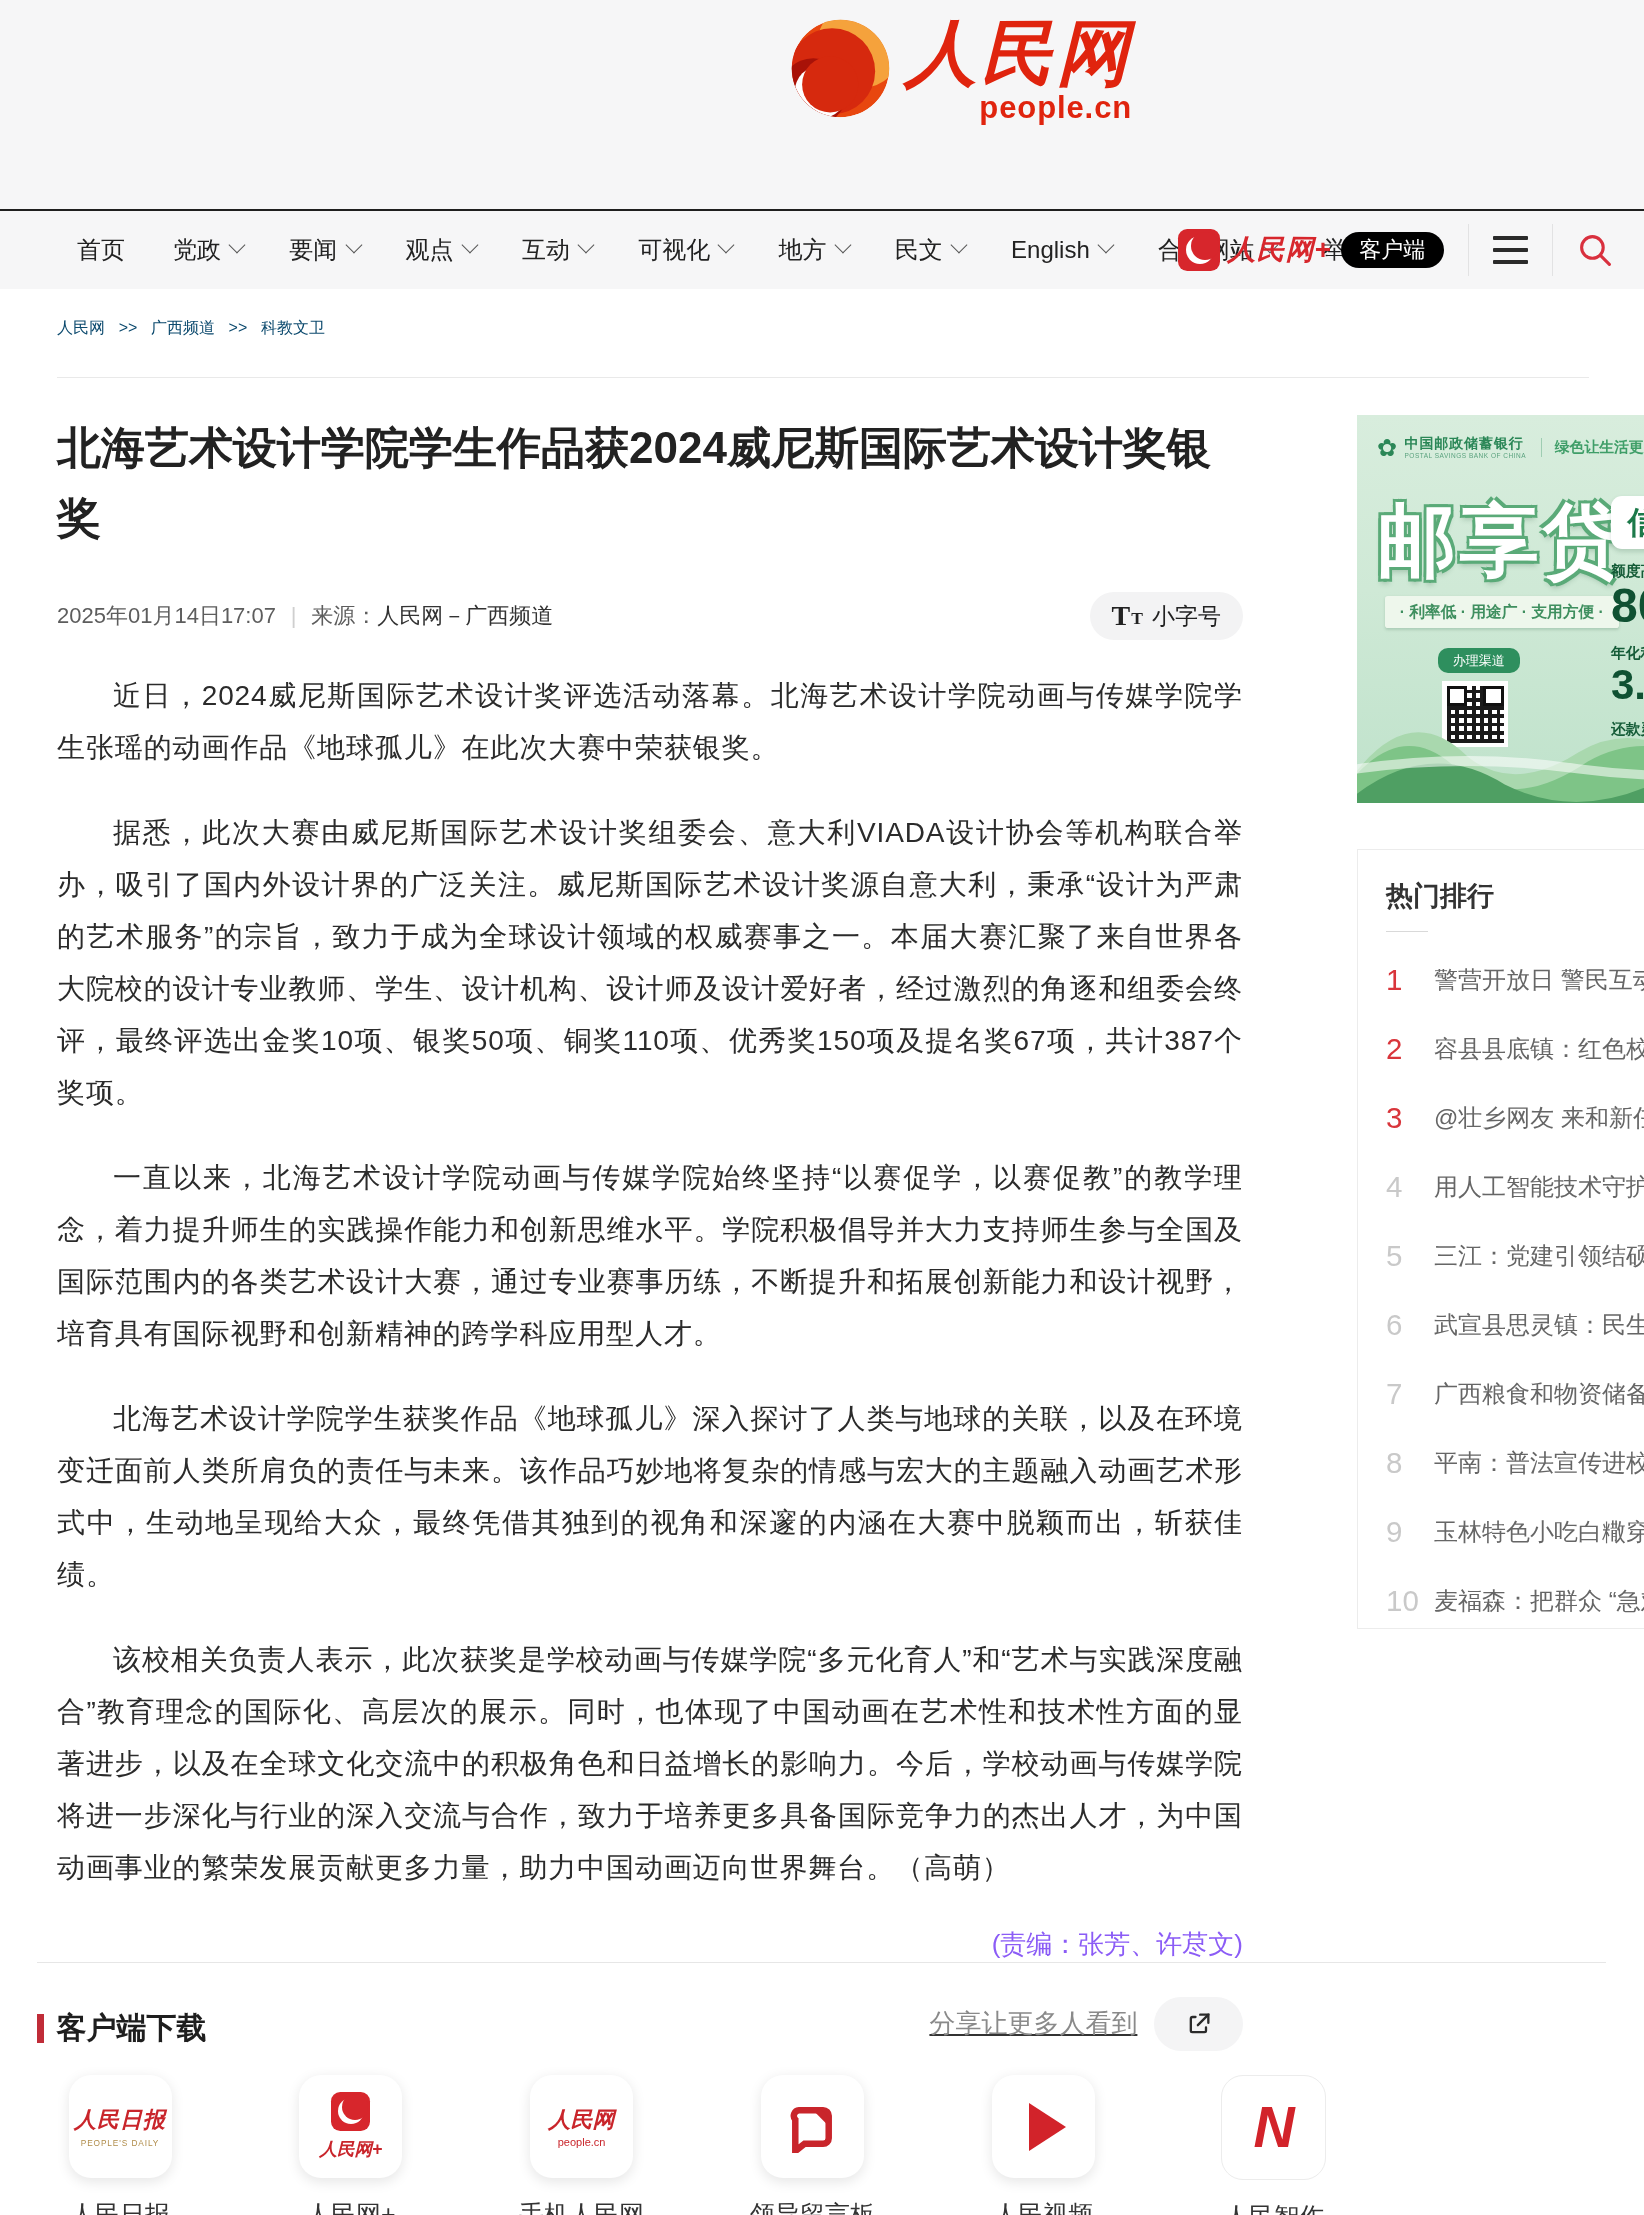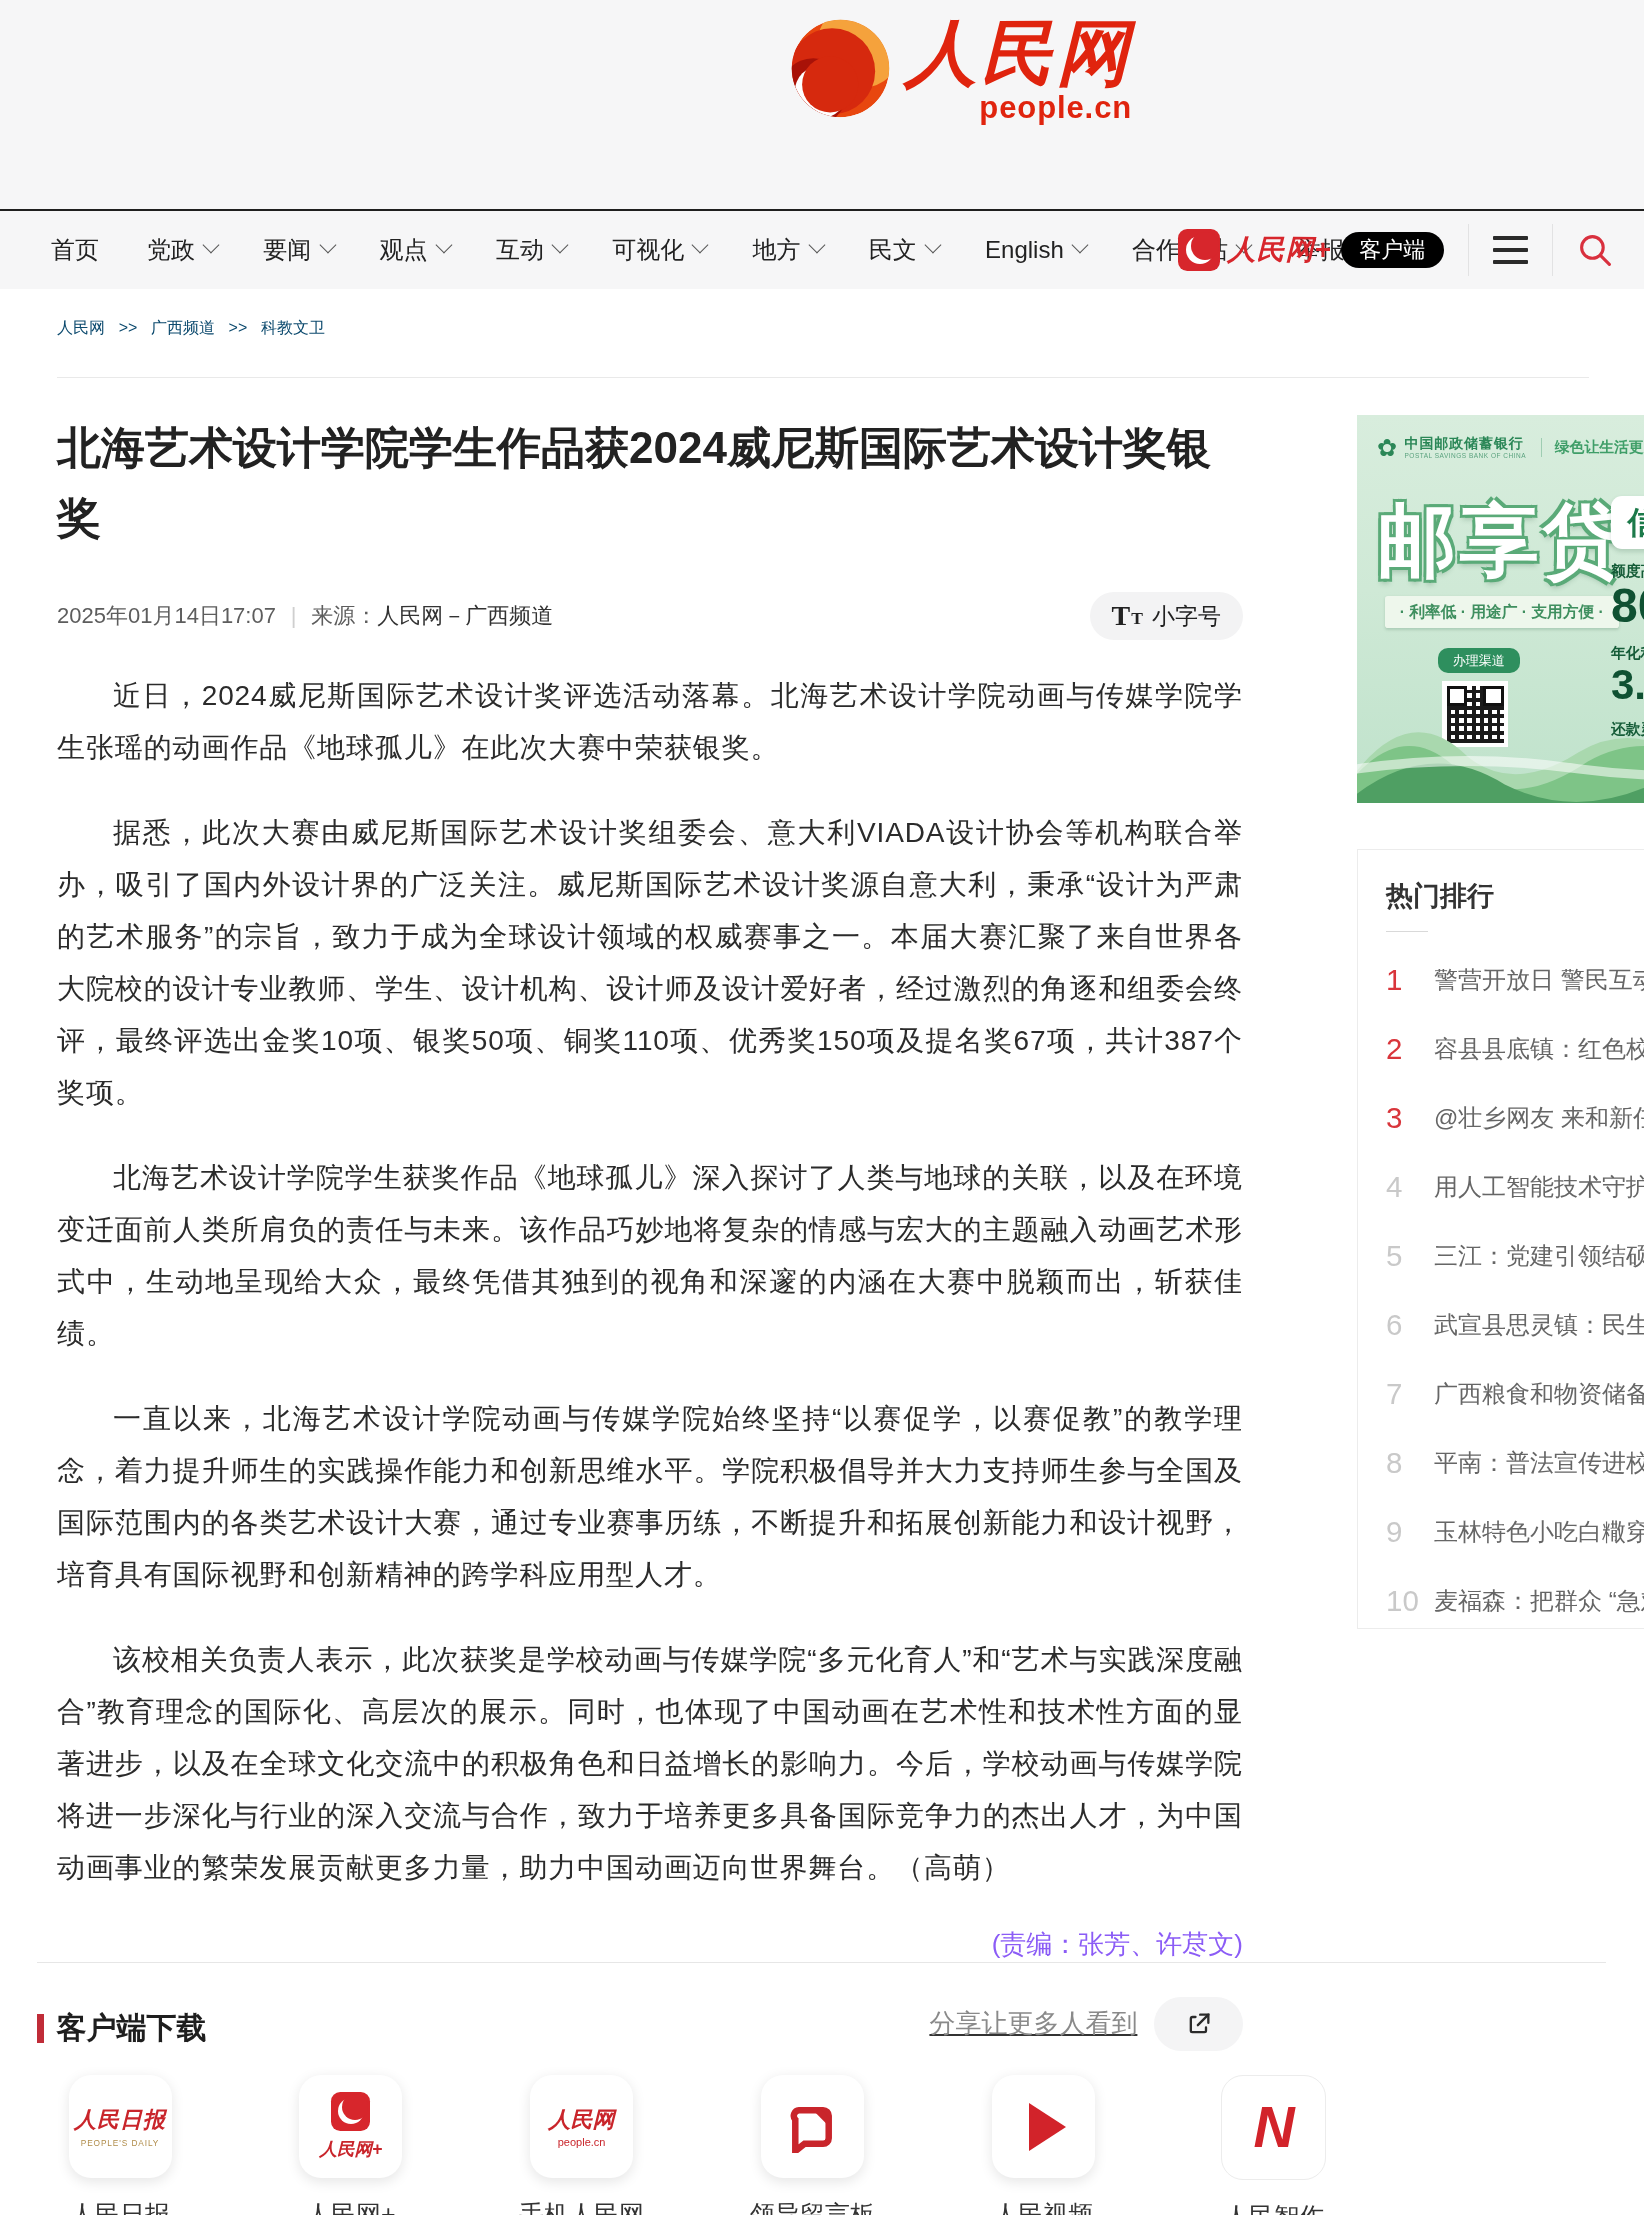--- a/index.html
+++ b/index.html
@@ -10,21 +10,21 @@
     color:#333;
   }
   
   .top-band{position:absolute;left:0;top:0;width:1645px;height:209px;background:#f6f6f7;border-bottom:2.8px solid #1f1f1f;}
   .logo{position:absolute;left:789px;top:16.6px;display:flex;align-items:flex-start;cursor:pointer;}
   .logo-cn{font-size:72px;font-weight:bold;color:#e0240e;line-height:1;letter-spacing:3.7px;font-style:italic;}
   .logo-txt{display:flex;flex-direction:column;align-items:flex-end;margin-left:13px;}
   .logo-en{font-size:31px;font-weight:bold;color:#e0240e;letter-spacing:0.9px;margin-top:1.8px;}
   
   .nav{position:absolute;left:0;top:211px;width:1645px;height:78px;background:#f6f6f7;display:flex;align-items:center;}
-  .nav-items{display:flex;align-items:center;gap:48px;padding-left:51px;}
+  .nav-items{display:flex;align-items:center;gap:48px;padding-left:77px;}
   .nav-item{display:flex;align-items:center;font-size:24px;color:#222;cursor:pointer;white-space:nowrap;}
   .chev{width:11px;height:11px;border-right:1.8px solid #555;border-bottom:1.8px solid #555;transform:rotate(45deg) translateY(-2.8px);margin-left:8.3px;margin-top:-5.5px;}
   .nav-right{position:absolute;right:18.5px;top:0;height:78px;display:flex;align-items:center;}
   .app-badge{display:flex;align-items:center;cursor:pointer;}
   .badge-ico{width:42px;height:42px;border-radius:9.2px;background:#d7262c;position:relative;overflow:hidden;}
   .badge-ico::before{content:"";position:absolute;left:7.4px;top:6.5px;width:28px;height:28px;border-radius:50%;background:#fff;}
   .badge-ico::after{content:"";position:absolute;left:13px;top:2.8px;width:28px;height:28px;border-radius:50%;background:#d7262c;}
   .badge-cn{font-size:28px;font-weight:bold;font-style:italic;color:#d7262c;margin:0 9.2px 0 7.4px;letter-spacing:0.9px;}
   .badge-pill{background:#000000;color:#fff;font-size:22px;border-radius:24px;padding:7.4px 18.5px;line-height:1;}
   .vsep{width:0.9px;height:52px;background:#e2e2e3;margin:0 24px;}
@@ -224,22 +224,22 @@
     </span>
     <span class="font-btn">
       <span class="t-big">T</span>
       <span class="t-small">T</span>
       <span class="f-label">小字号</span>
     </span>
   </div>
 
   <p class="para">近日，2024威尼斯国际艺术设计奖评选活动落幕。北海艺术设计学院动画与传媒学院学生张瑶的动画作品《地球孤儿》在此次大赛中荣获银奖。</p>
   <p class="para">据悉，此次大赛由威尼斯国际艺术设计奖组委会、意大利VIADA设计协会等机构联合举办，吸引了国内外设计界的广泛关注。威尼斯国际艺术设计奖源自意大利，秉承“设计为严肃的艺术服务”的宗旨，致力于成为全球设计领域的权威赛事之一。本届大赛汇聚了来自世界各大院校的设计专业教师、学生、设计机构、设计师及设计爱好者，经过激烈的角逐和组委会终评，最终评选出金奖10项、银奖50项、铜奖110项、优秀奖150项及提名奖67项，共计387个奖项。</p>
+  <p class="para">一直以来，北海艺术设计学院动画与传媒学院始终坚持“以赛促学，以赛促教”的教学理念，着力提升师生的实践操作能力和创新思维水平。学院积极倡导并大力支持师生参与全国及国际范围内的各类艺术设计大赛，通过专业赛事历练，不断提升和拓展创新能力和设计视野，培育具有国际视野和创新精神的跨学科应用型人才。</p>
   <p class="para">北海艺术设计学院学生获奖作品《地球孤儿》深入探讨了人类与地球的关联，以及在环境变迁面前人类所肩负的责任与未来。该作品巧妙地将复杂的情感与宏大的主题融入动画艺术形式中，生动地呈现给大众，最终凭借其独到的视角和深邃的内涵在大赛中脱颖而出，斩获佳绩。</p>
-  <p class="para">一直以来，北海艺术设计学院动画与传媒学院始终坚持“以赛促学，以赛促教”的教学理念，着力提升师生的实践操作能力和创新思维水平。学院积极倡导并大力支持师生参与全国及国际范围内的各类艺术设计大赛，通过专业赛事历练，不断提升和拓展创新能力和设计视野，培育具有国际视野和创新精神的跨学科应用型人才。</p>
   <p class="para">该校相关负责人表示，此次获奖是学校动画与传媒学院“多元化育人”和“艺术与实践深度融合”教育理念的国际化、高层次的展示。同时，也体现了中国动画在艺术性和技术性方面的显著进步，以及在全球文化交流中的积极角色和日益增长的影响力。今后，学校动画与传媒学院将进一步深化与行业的深入交流与合作，致力于培养更多具备国际竞争力的杰出人才，为中国动画事业的繁荣发展贡献更多力量，助力中国动画迈向世界舞台。（高萌）</p>
 
   <div class="editor-note">(责编：张芳、许荩文)</div>
 
   <div class="share-row">
     <span class="share-label">分享让更多人看到</span>
     <span class="share-btn">
       <svg width="28" height="28" viewBox="0 0 24 24">
         <path d="M9 6H6.5A1.5 1.5 0 0 0 5 7.5v10A1.5 1.5 0 0 0 6.5 19h10a1.5 1.5 0 0 0 1.5-1.5V15" fill="none" stroke="#2b2b2b" stroke-width="2" stroke-linecap="round"></path>
         <path d="M13 4h7v7" fill="none" stroke="#2b2b2b" stroke-width="2" stroke-linecap="round"></path>

